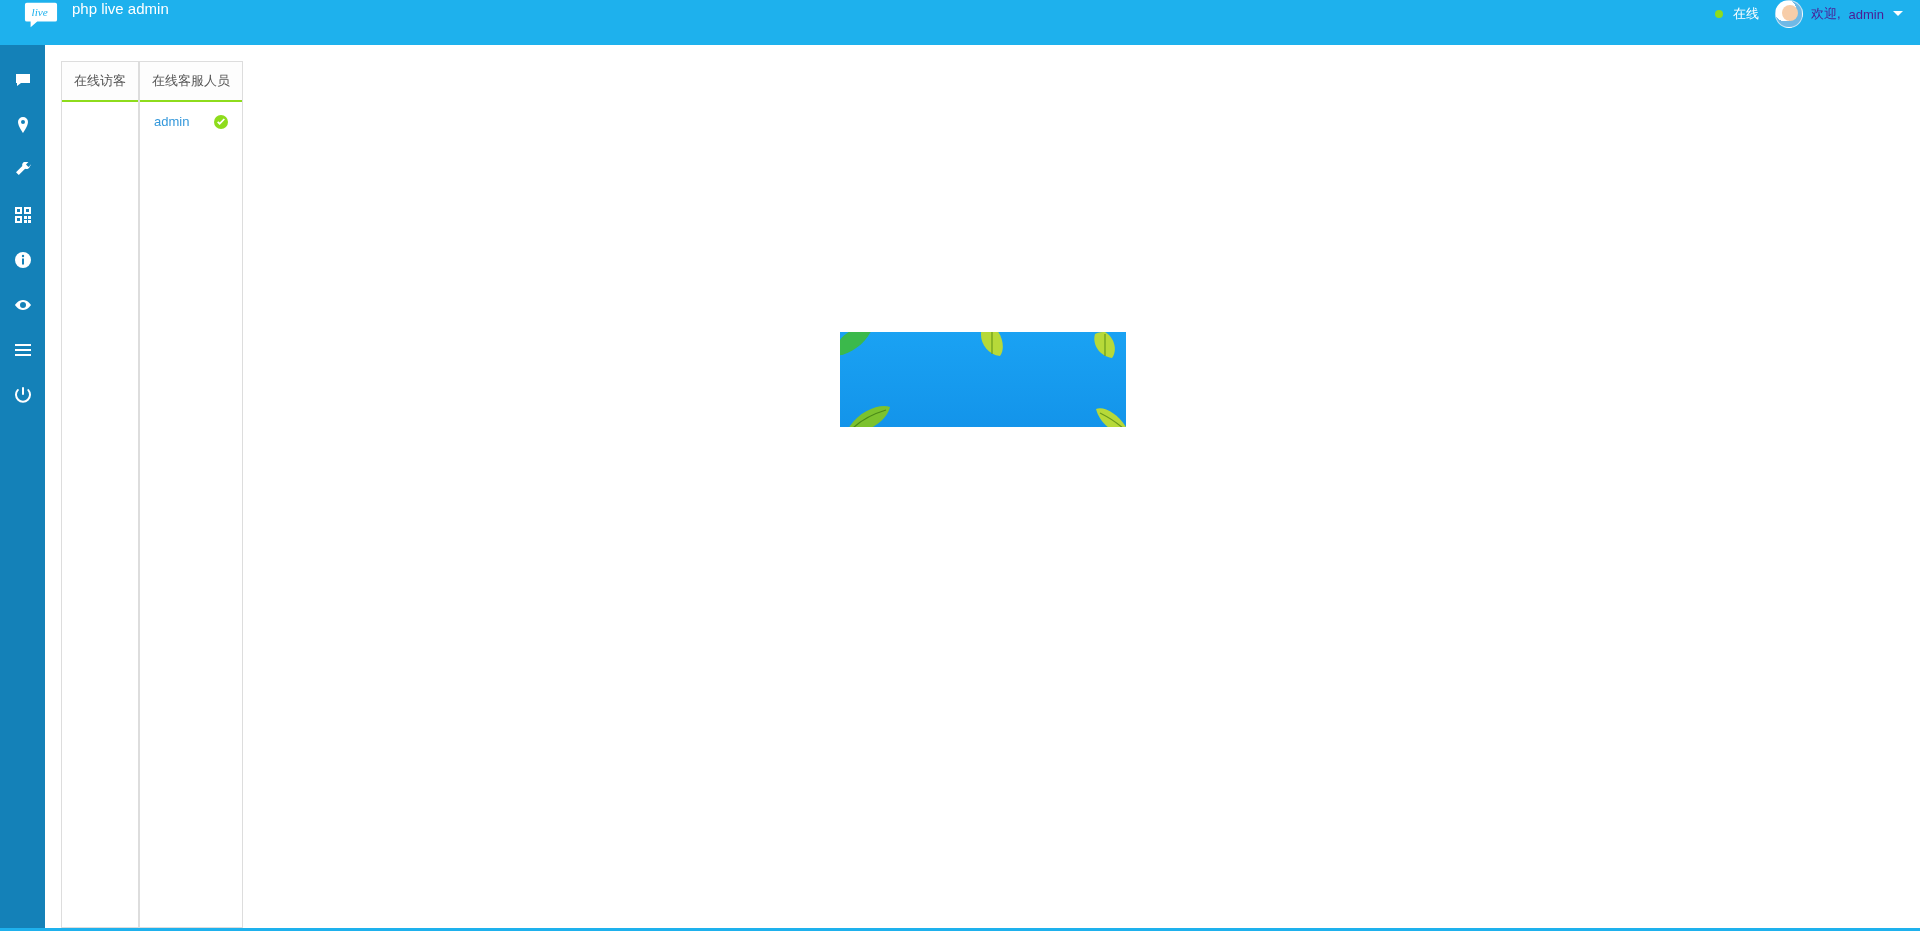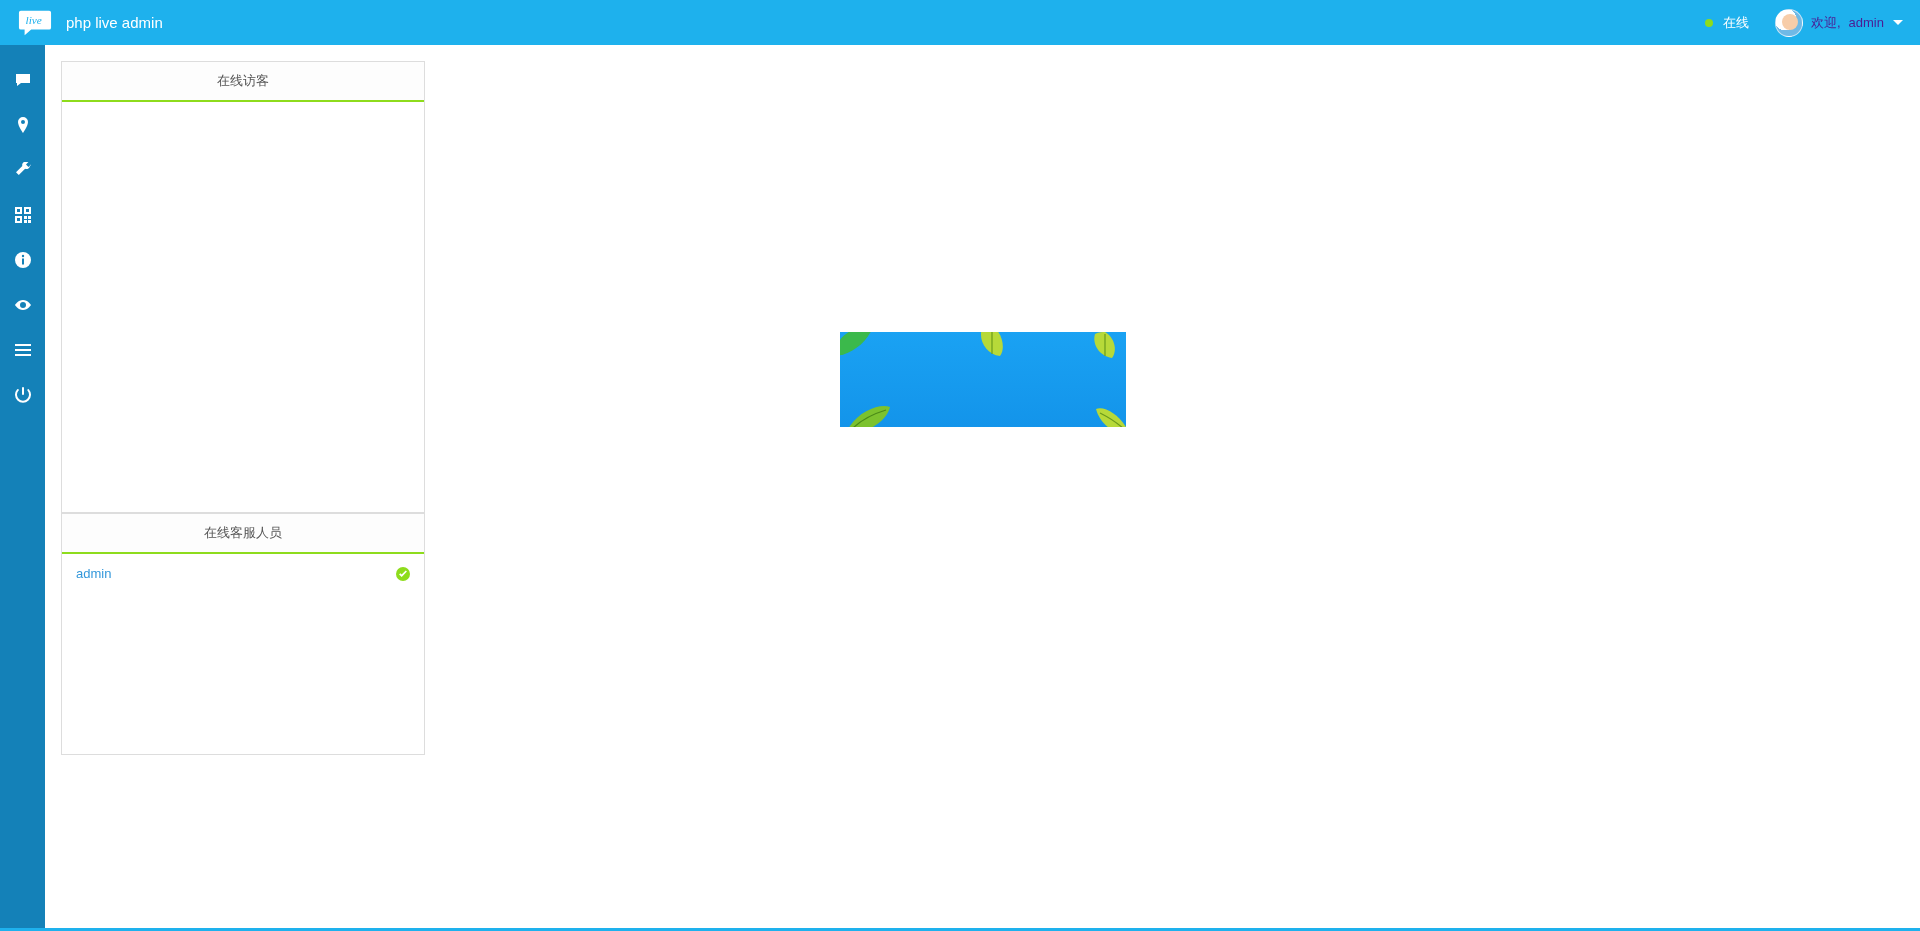--- a/index.html
+++ b/index.html
@@ -10,40 +10,40 @@
     background: #fff;
     overflow: hidden;
   }
 
   
   .topbar {
     height: 45px;
     background: #1eb1ed;
     color: #fff;
     display: flex;
-    align-items: center;
+    align-items: flex-start;
     position: relative;
-    padding: 0 16px 0 16px;
+    padding: 0 16px 0 22px;
   }
   .logo {
     width: 34px; height: 30px;
     margin-right: 14px;
     margin-left: 2px;
   }
   .logo svg { width: 100%; height: 100%; display:block;}
   .brand {
     font-size: 15px;
     font-weight: 400;
     color: #fff;
   }
   .top-right {
     margin-left: auto;
     display: flex;
     align-items: center;
-    gap: 26px;
+    gap: 16px;
   }
   .status-dot {
     width: 8px; height: 8px; border-radius: 50%;
     background: #8edc1c;
     display: inline-block;
   }
   .status-group { display:flex; align-items:center; gap:10px; color:#fff; font-size:13px;}
   .avatar {
     width: 28px; height: 28px; border-radius: 50%;
     background: radial-gradient(circle at 35% 35%, #fff 0 46%, #6fb9e6 47% 100%);
@@ -100,21 +100,21 @@
     background:#fff;
     padding:16px 16px 0 16px;
     display:flex;
     position:relative;
     gap:0;
   }
 
   .side-panel {
     width: 364px;
     display:flex;
-    flex-direction:column;
+    flex-direction:row;
     gap:0;
   }
   .panel {
     border:1px solid #ddd;
     background:#fff;
   }
   .panel + .panel { margin-top: 0; }
   .panel-header {
     padding:10px 12px;
     font-size:13px;

